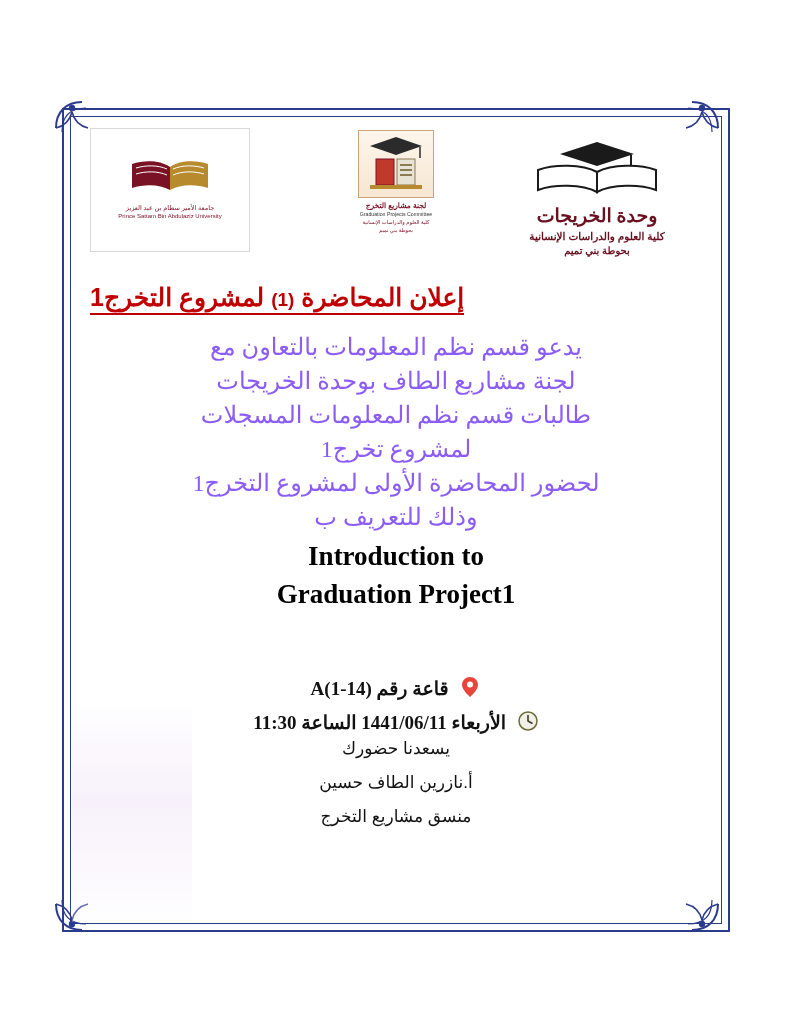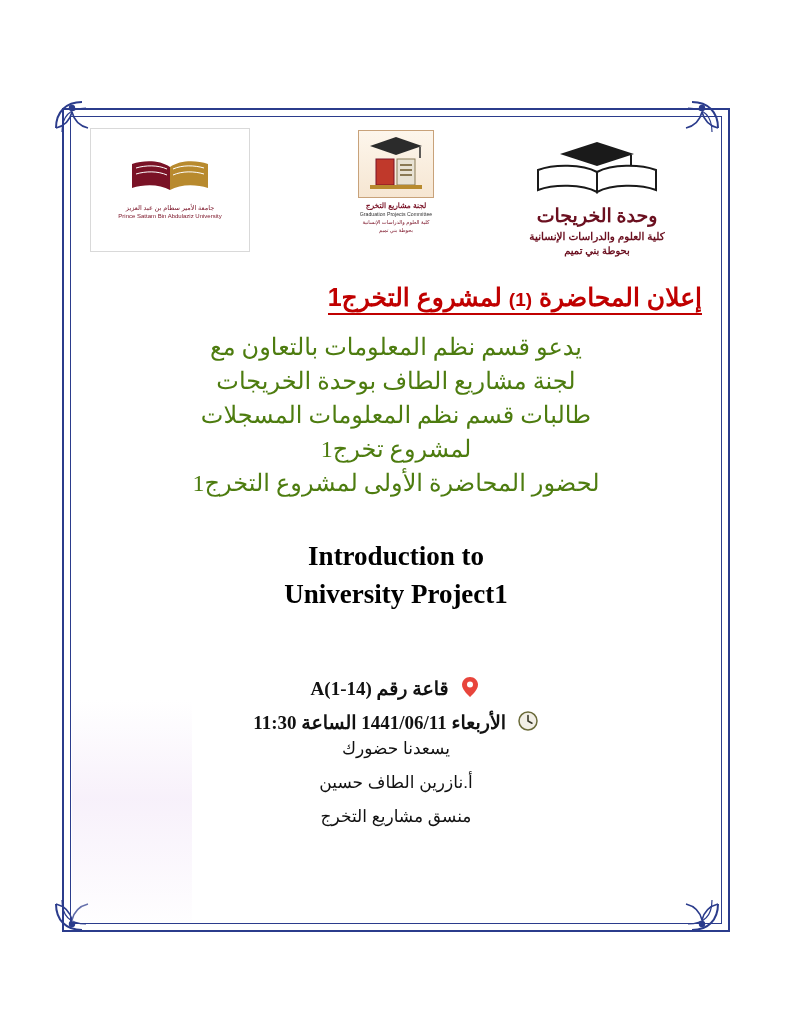--- a/index.html
+++ b/index.html
@@ -145,21 +145,21 @@
     font-size: 6px;
     color: #7a1226;
     line-height: 1.4;
   }
 
   
   .title-wrap {
     position: absolute;
     left: 90px; top: 283px;
     width: 612px;
-    text-align: right;
+    text-align: left;
   }
   .title {
     display: inline-block;
     font-family: "Liberation Sans", sans-serif;
     font-weight: bold;
     font-size: 25px;
     color: #c00000;
     border-bottom: 2px solid #c00000;
     padding-bottom: 1px;
     direction: rtl;
@@ -168,21 +168,21 @@
 
   
   .body-ar {
     position: absolute;
     left: 90px; top: 330px;
     width: 612px;
     text-align: center;
     direction: rtl;
     font-family: "Liberation Serif", serif;
     font-size: 24px;
-    color: #4d7c0f;
+    color: #8b5cf6;
     line-height: 1.42;
   }
   .body-ar div { white-space: nowrap; }
 
   
   .body-en {
     position: absolute;
     left: 90px; top: 537px;
     width: 612px;
     text-align: center;
@@ -343,25 +343,26 @@
   <div class="title-wrap">
     <span class="title"><span>إعلان المحاضرة</span> <span class="num">(1)</span> <span>لمشروع التخرج1</span></span>
   </div>
 
   <div class="body-ar">
     <div>يدعو قسم نظم المعلومات بالتعاون مع</div>
     <div>لجنة مشاريع الطاف بوحدة الخريجات</div>
     <div>طالبات قسم نظم المعلومات المسجلات</div>
     <div>لمشروع تخرج1</div>
     <div>لحضور المحاضرة الأولى لمشروع التخرج1</div>
+    <div>وذلك للتعريف ب</div>
   </div>
 
   <div class="body-en">
     <div>Introduction to</div>
-    <div>University Project1</div>
+    <div>Graduation Project1</div>
   </div>
 
   <div class="details">
     <div class="detail-row">
       <span class="icon">
         <svg width="20" height="22" viewBox="0 0 20 22">
           <path d="M10 1 C5.6 1 2 4.5 2 8.8 C2 14.4 10 21 10 21 C10 21 18 14.4 18 8.8 C18 4.5 14.4 1 10 1 Z" fill="#e8453c"></path>
           <circle cx="10" cy="8.6" r="3" fill="#ffffff"></circle>
         </svg>
       </span>

